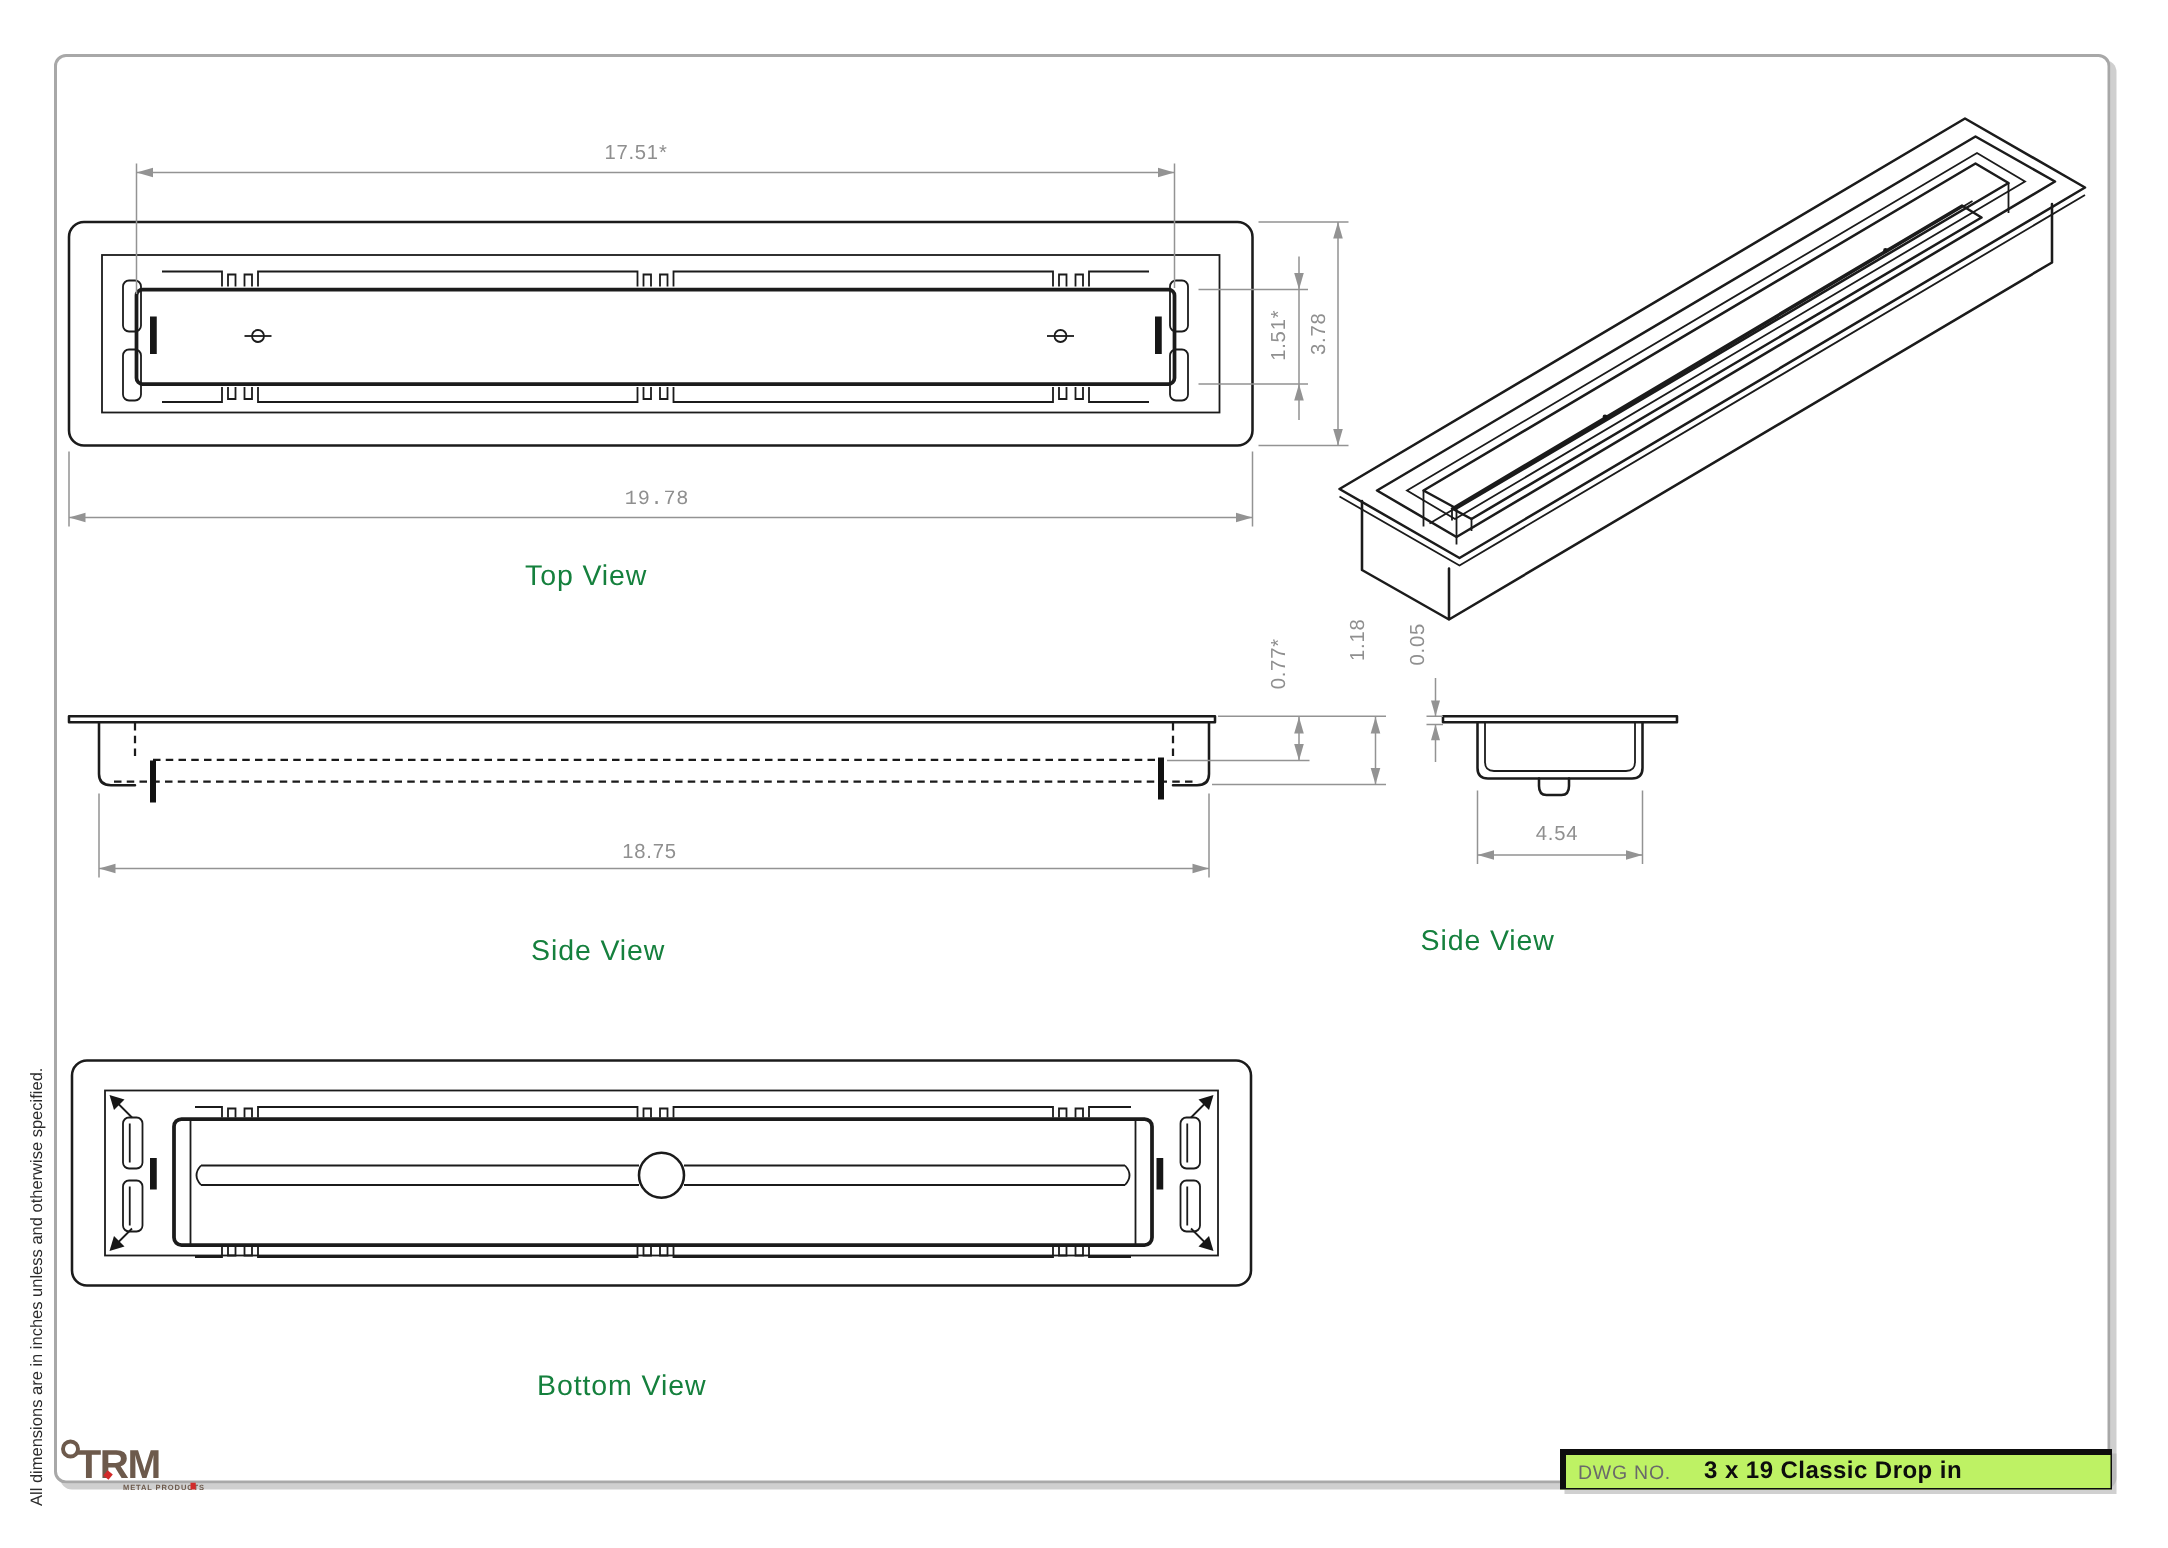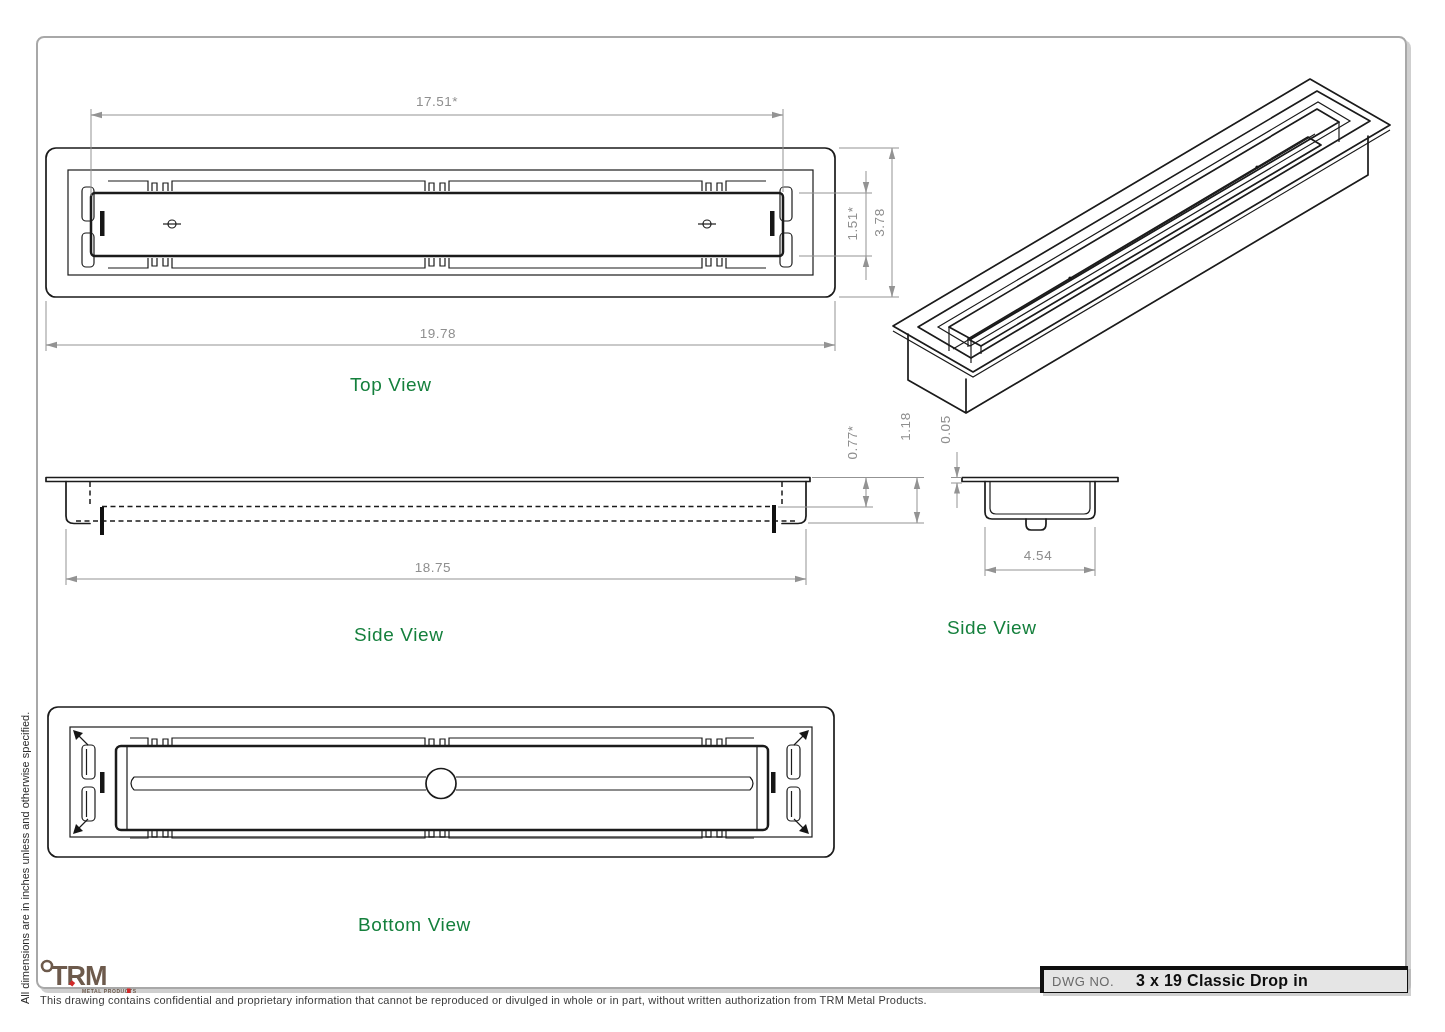--- a/index.html
+++ b/index.html
@@ -39,21 +39,21 @@
     position:absolute;left:19px;top:1004px;width:294px;
     color:#2b2b2b;font-size:11px;white-space:nowrap;
     transform:rotate(-90deg);transform-origin:0 0;
   }
   .footer{
     position:absolute;left:40px;top:994px;width:860px;
     color:#3a3a3a;font-size:11px;letter-spacing:.2px;white-space:nowrap;
   }
   .titleblock{
     position:absolute;left:1040px;top:966px;width:363px;height:22px;
-    background:#e5e5e5;border-top:4px solid #0e0e0e;border-left:4px solid #0e0e0e;
+    background:#bef264;border-top:4px solid #0e0e0e;border-left:4px solid #0e0e0e;
     border-right:1.5px solid #0e0e0e;border-bottom:1.5px solid #0e0e0e;
     box-shadow:3px 3px 0 rgba(170,170,170,.55);
     display:flex;align-items:center;
   }
   .dwgno{color:#6a6a6a;font-size:13px;margin-left:8px;letter-spacing:.5px;}
   .dwgtitle{color:#0d0d0d;font-size:16px;font-weight:bold;margin-left:22px;letter-spacing:.3px;}
   .logo{position:absolute;left:36px;top:954px;}
 </style>
 </head>
 <body>
@@ -190,39 +190,38 @@
       <rect class="lnthin" x="82" y="787" width="13" height="34" rx="4"></rect>
       <rect class="lnthin" x="787" y="745" width="13" height="34" rx="4"></rect>
       <rect class="lnthin" x="787" y="787" width="13" height="34" rx="4"></rect>
       <path class="lnthin" d="M86.5,749 V775 M86.5,791 V817 M791.5,749 V775 M791.5,791 V817" stroke-width="0.9"></path>
 
       <rect class="blk" x="100" y="772" width="4.5" height="21"></rect>
       <rect class="blk" x="771" y="772" width="4.5" height="21"></rect>
     </g>
   </svg>
 
-  <div class="dimtext" style="left:387px;top:94px;">17.51*</div>
-  <div class="dimtext" style="left:388px;top:326px;">19.78</div>
+  <div class="dimtext" style="left:374px;top:94px;">17.51*</div>
+  <div class="dimtext" style="left:388px;top:326px;font-family:Liberation Mono, monospace;">19.78</div>
   <div class="dimtext rot" style="left:820px;top:216px;">1.51*</div>
   <div class="dimtext rot" style="left:847px;top:215px;">3.78</div>
 
   <div class="dimtext rot" style="left:820px;top:435px;">0.77*</div>
   <div class="dimtext rot" style="left:873px;top:419px;">1.18</div>
   <div class="dimtext" style="left:383px;top:560px;text-align:center;">18.75</div>
 
   <div class="dimtext rot" style="left:913px;top:422px;">0.05</div>
   <div class="dimtext" style="left:988px;top:548px;">4.54</div>
 
   <div class="viewlabel" style="left:350px;top:374px;">Top View</div>
   <div class="viewlabel" style="left:354px;top:624px;">Side View</div>
   <div class="viewlabel" style="left:947px;top:617px;">Side View</div>
   <div class="viewlabel" style="left:358px;top:914px;">Bottom View</div>
 
   <div class="sidenote">All dimensions are in inches unless and otherwise specified.</div>
-  <div class="footer">This drawing contains confidential and proprietary information that cannot be reproduced or divulged in whole or in part, without written authorization from TRM Metal Products.</div>
 
   <div class="titleblock">
     <span class="dwgno">DWG NO.</span>
     <span class="dwgtitle">3 x 19 Classic Drop in</span>
   </div>
 
   <svg class="logo" width="100" height="48" viewBox="0 0 100 48">
     <circle cx="11" cy="12" r="5" fill="none" stroke="#6d5a4c" stroke-width="2.6"></circle>
     <text x="15" y="31" font-family="Liberation Sans, sans-serif" font-size="27" font-weight="bold" fill="#6d5a4c" letter-spacing="-1">TRM</text>
     <rect x="34" y="27" width="4.5" height="4.5" fill="#d12a2a" transform="rotate(40 36 29)"></rect>

